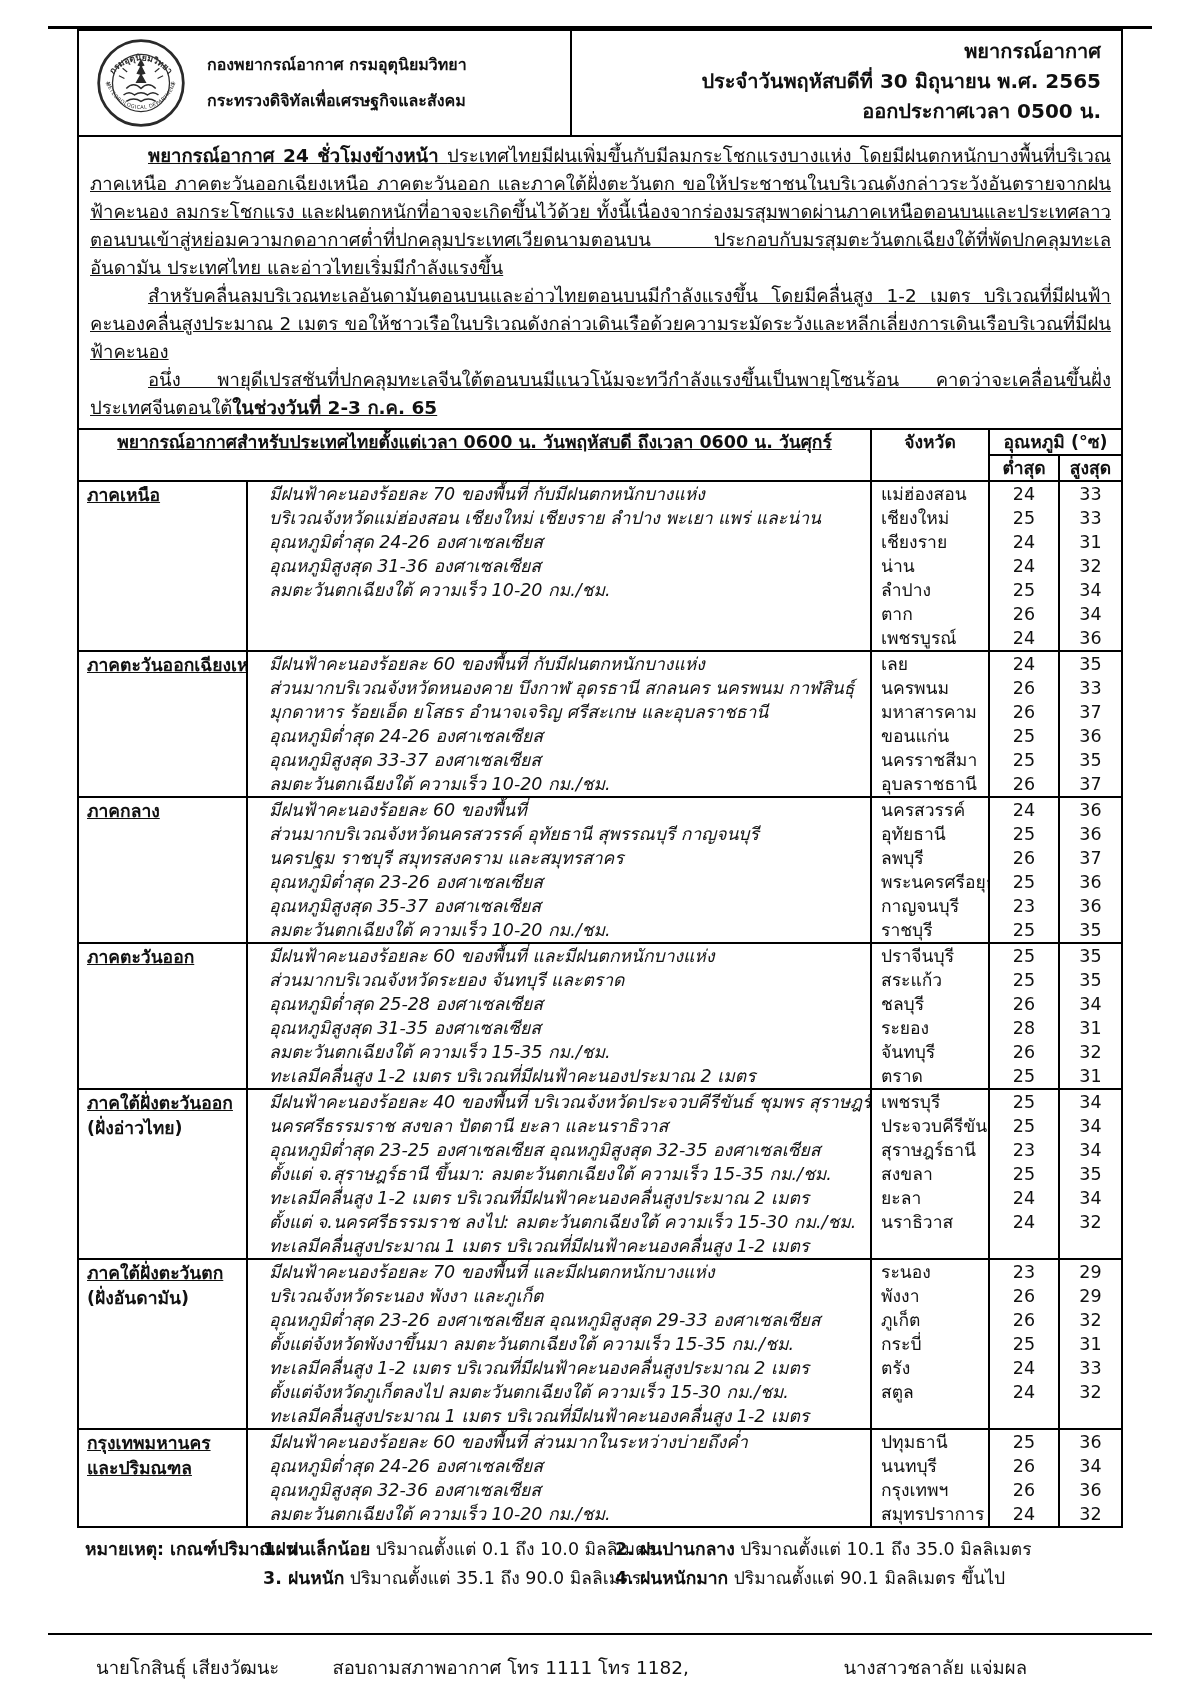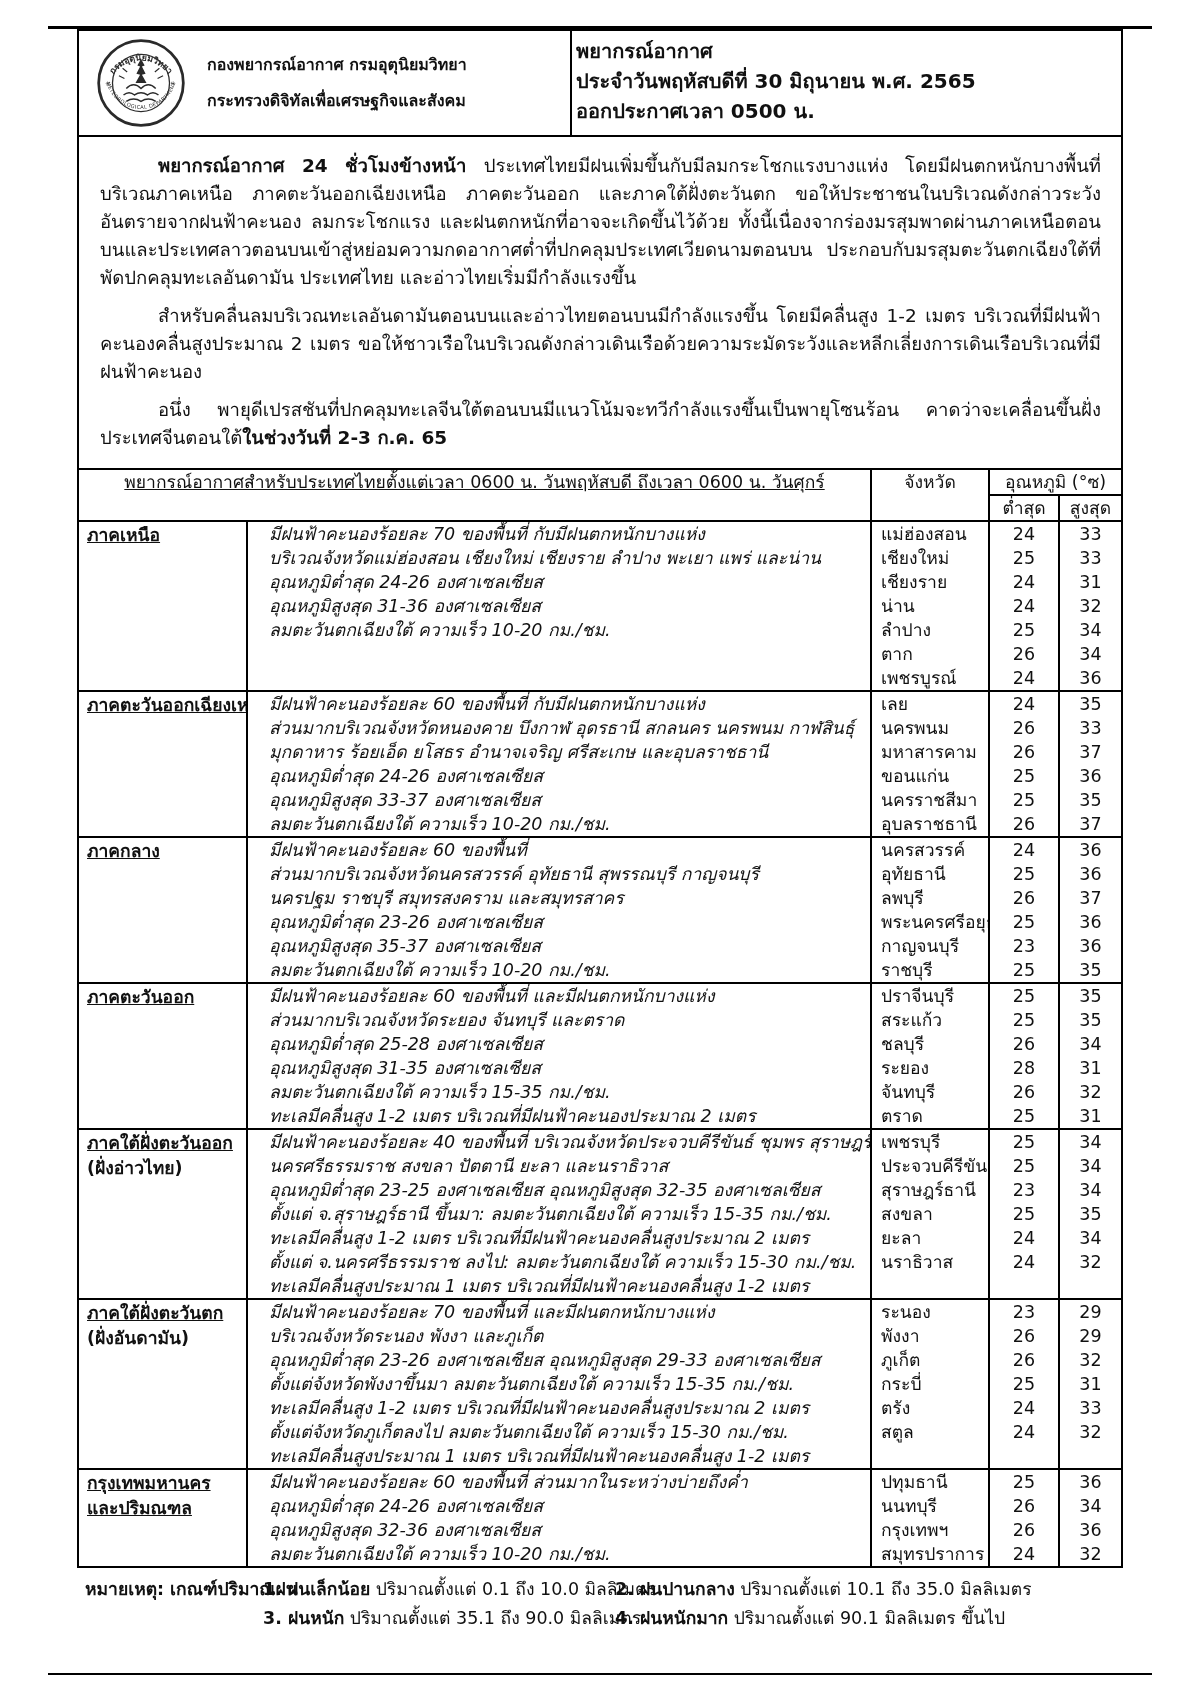--- a/index.html
+++ b/index.html
@@ -2,32 +2,32 @@
 <html lang="th"><head>
 <meta charset="utf-8">
 <style>
   html,body{margin:0;padding:0;background:#fff;}
   body{width:1200px;min-height:1697px;font-family:"DejaVu Sans","Liberation Sans",sans-serif;color:#111;}
   .page{padding:26px 77px 10px;}
   .top-rule{border-top:3px solid #000;margin:0 -29px 0;}
   
   .hdr{display:flex;border:2px solid #000;border-top-width:2px;}
   .hdr-left{width:465px;display:flex;align-items:center;gap:20px;padding:6px 10px 6px 16px;border-right:2px solid #000;}
-  .hdr-right{flex:1;text-align:left;font-weight:bold;font-size:20px;line-height:30px;padding:5px 4px;}
+  .hdr-right{flex:1;text-align:right;font-weight:bold;font-size:20px;line-height:30px;padding:5px 20px;}
   .agency{font-weight:bold;font-size:16px;line-height:36px;}
   
   .doc{border:2px solid #000;border-top:none;}
   .paras{padding:5px 10px 6px 11px;font-size:18.5px;line-height:28px;text-align:justify;}
-  .para{margin:10px;text-indent:58px;}
+  .para{margin:0;text-indent:58px;text-decoration:underline;}
   .b{font-weight:bold;}
   
   table{width:100%;border-collapse:collapse;table-layout:fixed;border-top:2px solid #000;font-size:17.5px;}
   col.c-region{width:168px;} col.c-fc{width:624px;} col.c-prov{width:118px;} col.c-min{width:70px;} col.c-max{width:62px;}
   th,td{padding:0;height:24px;line-height:24px;vertical-align:top;font-weight:normal;overflow:hidden;white-space:nowrap;}
-  th{font-weight:normal;text-align:center;}
+  th{font-weight:bold;text-align:center;}
   .v{border-right:2px solid #000;}
   .hd-bot{border-bottom:2px solid #000;}
   .fctitle span{text-decoration:underline;}
   .temp-hd{border-bottom:2px solid #000;margin-top:32px;}
   tr.sec-start td{border-top:2px solid #000;}
   td.region{padding:1px 2px 2px 8px;font-weight:bold;font-size:17.5px;}
   td.region div{line-height:25px;}
   td.region .u{text-decoration:underline;}
   td.fc{padding-left:21px;font-style:italic;}
   td.prov{padding-left:9px;}

